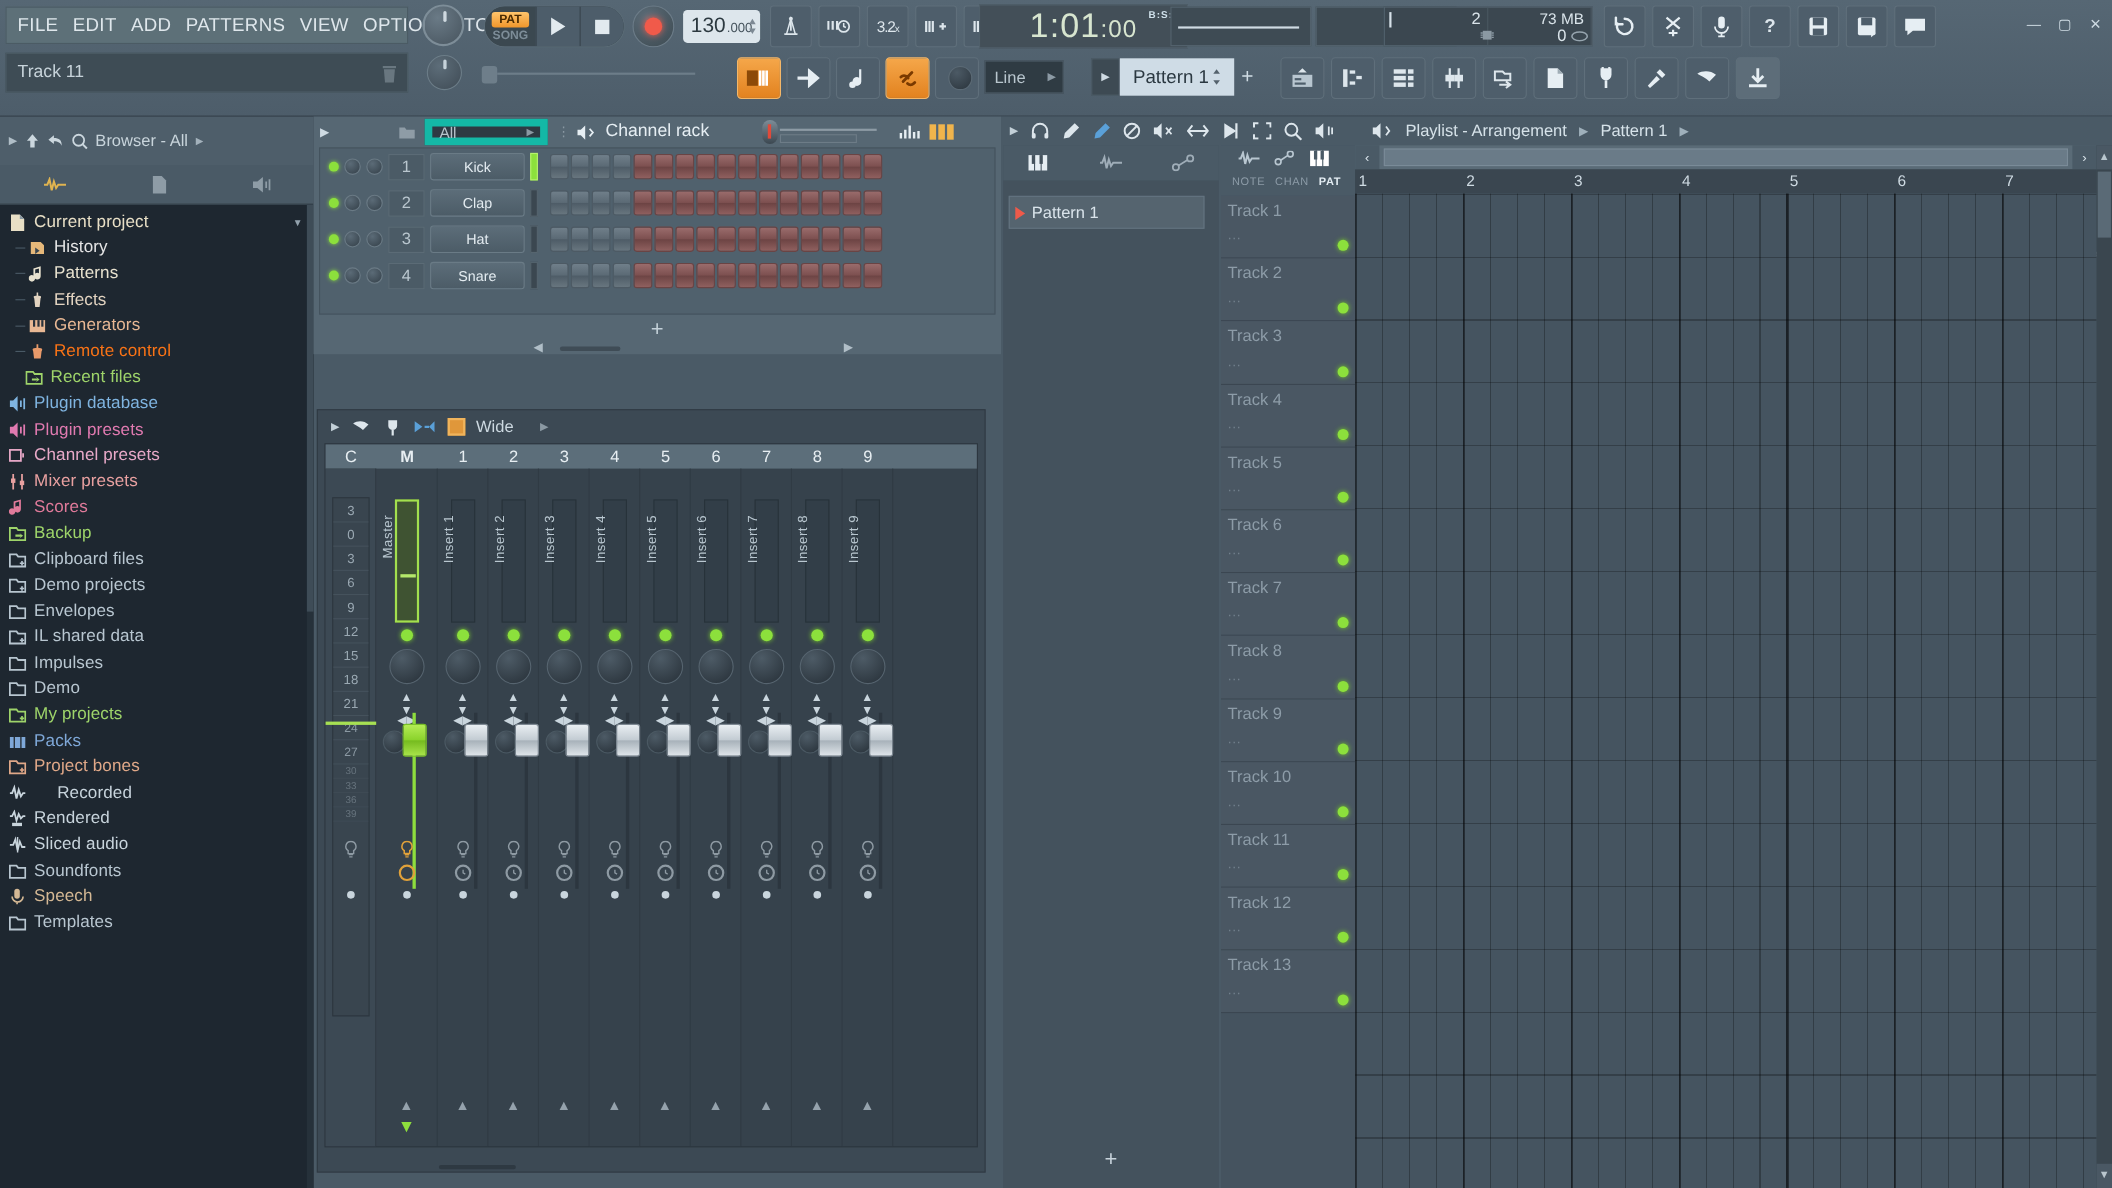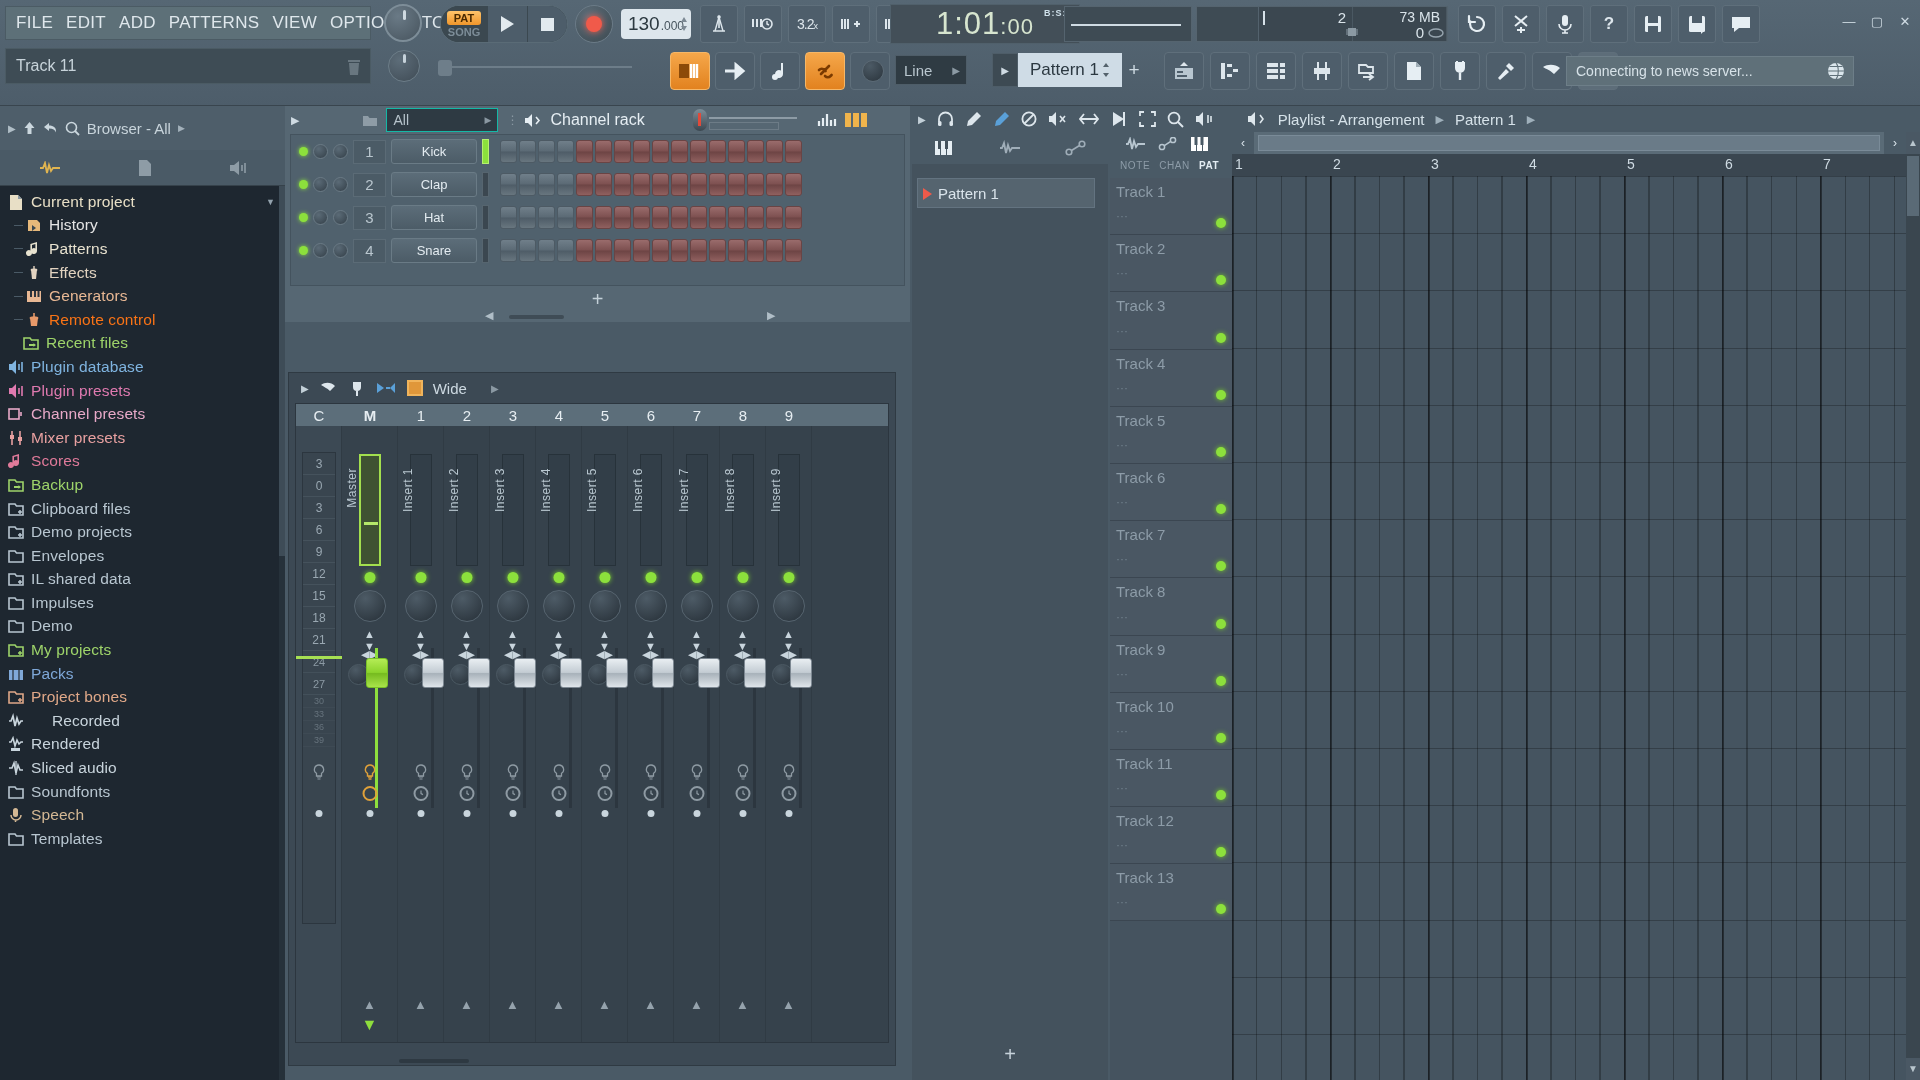--- a/index.html
+++ b/index.html
@@ -112,21 +112,21 @@
   .br-item.child::before{ content:""; position:absolute; left:14px; width:9px; height:1px; background:#4a5a66;}
   .ic{ width:16px; height:16px; display:inline-block; position:relative; flex:0 0 16px;}
   .chev{ margin-left:auto; margin-right:10px; color:#93a2ad; font-size:9px;}
   .br-scroll{ position:absolute; right:0; top:80px; width:6px; bottom:0; background:#26313a;}
   .br-scroll i{ position:absolute; left:0; top:0; width:6px; height:370px; background:#3e4c57; display:block;}
 
   
   .crack{ position:absolute; left:285px; top:106px; width:625px; height:216px; background:#566773;}
   .cr-head{ height:28px; display:flex; align-items:center; padding-left:6px; gap:8px;}
   .cr-head .arw{ color:#cfdbe3; font-size:11px; }
-  .allbox{ width:112px;height:24px;background:#2e3a43;border:1px solid #14b8a6;
+  .allbox{ width:112px;height:24px;background:#2e3a43;border:7px solid #14b8a6;
     display:flex;align-items:center;justify-content:space-between;padding:0 6px;}
   .allbox span{color:#b6c3cb;font-size:14px;}
   .cr-title{ color:#e6eef3; font-size:16px;}
   .cr-body{ position:absolute; left:5px; top:28px; width:615px; height:152px;
     background:#50616d; border:1px solid #44535e;}
   .ch-row{ height:33px; display:flex; align-items:center; padding-left:8px; gap:5px;}
   .led{width:9px;height:9px;border-radius:50%;background:#8ce03c;box-shadow:0 0 4px #8ce03c;}
   .pan,.vol{width:15px;height:15px;border-radius:50%;background:radial-gradient(circle at 35% 30%,#5b6b77,#333f48);border:1px solid #6a7a85;}
   .pan::after{content:"";position:absolute;}
   .chnum{width:33px;height:24px;background:#4b5b66;border:1px solid #5b6b76;color:#b9c6ce;
@@ -528,27 +528,20 @@
           </svg>
       </div>
       <div class="r2btn" style="background:#5d6d79;">
         <svg width="22" height="22" viewBox="0 0 22 22">
             <path d="M11 2v10M6 9l5 5 5-5" stroke="#e6eef3" stroke-width="2.6" fill="none"></path>
             <path d="M3 18h16" stroke="#e6eef3" stroke-width="2.6"></path>
           </svg>
       </div>
     </div>
 
-    <div class="newsbox">
-      <span>Connecting to news server...</span>
-      <svg width="18" height="18" viewBox="0 0 18 18">
-          <circle cx="9" cy="9" r="8" fill="#dbe6ec"></circle>
-          <path d="M9 1c3 3 3 13 0 16M1 9h16M2.6 4.5h12.8M2.6 13.5h12.8" stroke="#5f7079" stroke-width="1.1" fill="none"></path>
-        </svg>
-    </div>
   </div>
 
   <div class="browser">
     <div class="br-head">
       <span style="color:#b0bec7;font-size:10px;">▶</span>
       <svg width="13" height="14" viewBox="0 0 13 14">
           <path d="M6.5 1l5 6h-3v6h-4V7h-3z" fill="#cbd7de"></path>
         </svg>
       <svg width="15" height="14" viewBox="0 0 15 14">
           <path d="M6 2L1 6l5 4V7.5c4 0 6 1.5 7 4 .5-5-2.5-7-7-7z" fill="#cbd7de"></path>

